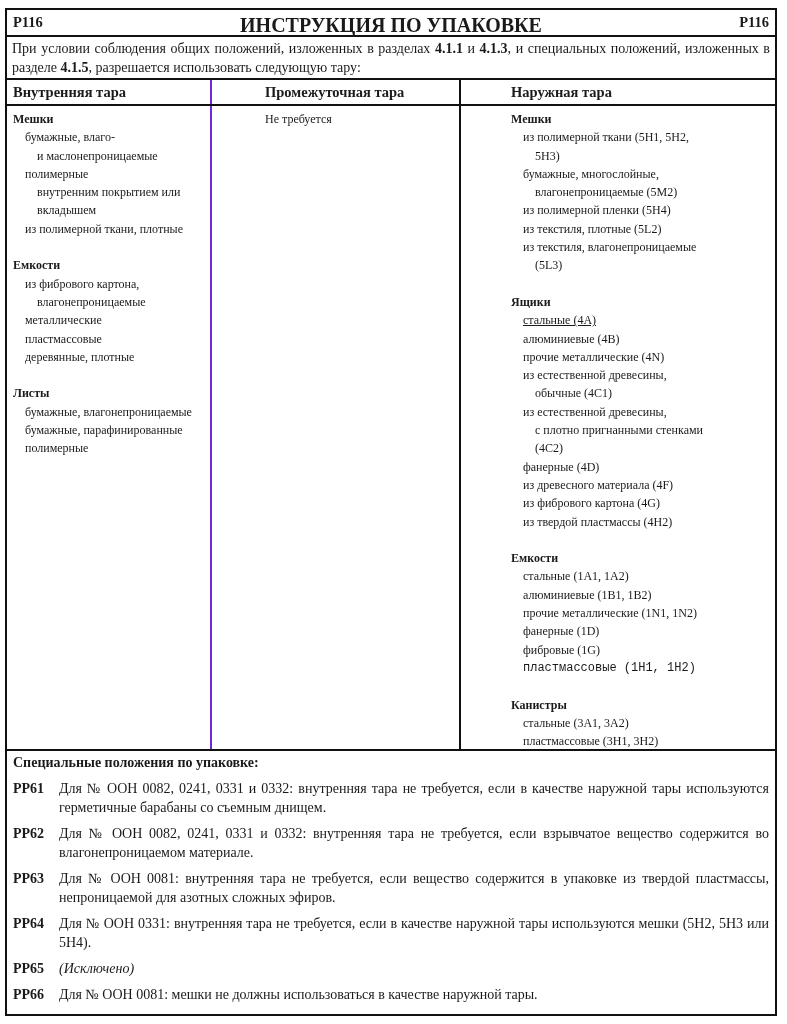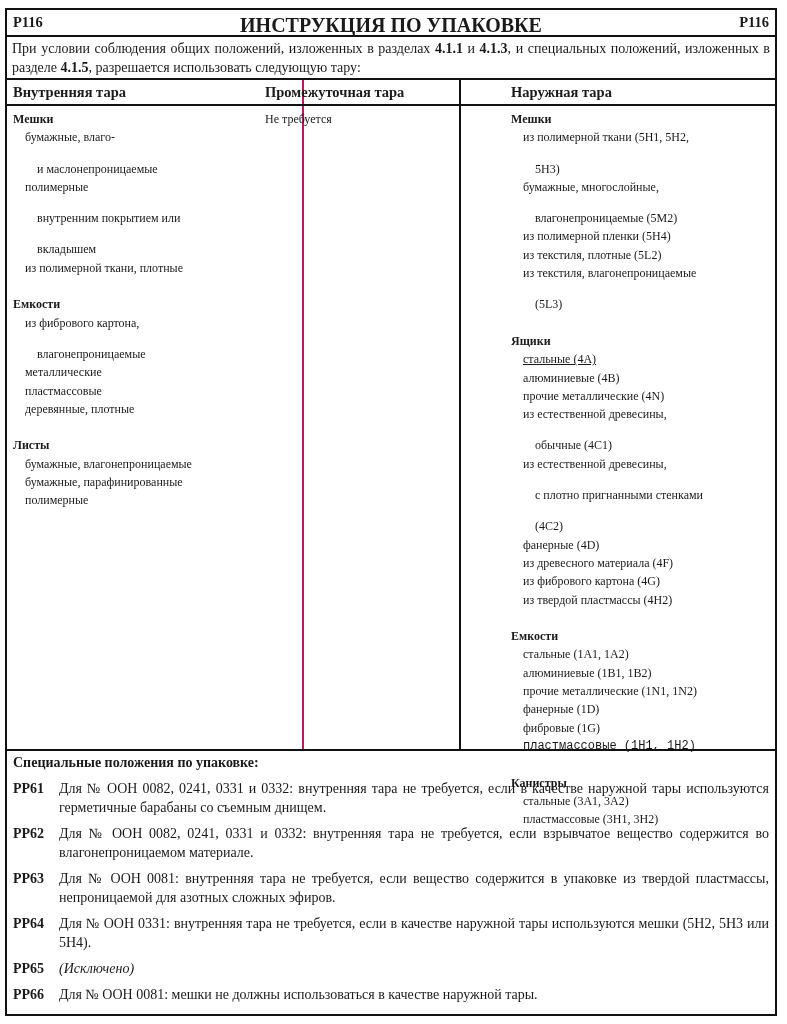--- a/index.html
+++ b/index.html
@@ -19,30 +19,30 @@
   .title-row .code-right { position: absolute; right: 6px; top: 4px; font-weight: bold; font-size: 14.5px; }
   .title-row .title { position: absolute; left: 0; right: 0; top: 4px; text-align: center; font-weight: bold; font-size: 20px; }
 
   .intro-row { top: 27px; height: 43px; border-bottom: 2px solid #111; padding: 3px 5px 0 5px; font-size: 14px; line-height: 18.5px; text-align: justify; }
   .intro-row b { font-weight: bold; }
 
   .header-row { top: 70px; height: 26px; border-bottom: 2px solid #111; }
   .body-row { top: 96px; height: 645px; border-bottom: 2px solid #111; }
 
   .col { position: absolute; top: 0; bottom: 0; box-sizing: border-box; }
-  .c1 { left: 0; width: 297px; border-right: 2px solid #be185d; }
+  .c1 { left: 0; width: 205px; border-right: 2px solid #6d28d9; }
   .c2 { left: 252px; width: 202px; border-right: 2px solid #111; }
   .c3 { left: 498px; right: 0; }
 
   .header-row .col { padding: 4px 5px 0 6px; font-weight: bold; font-size: 14.5px; }
 
   .body-row .col { padding: 4px 4px 0 6px; font-size: 12px; line-height: 18.3px; }
   .group-title { font-weight: bold; }
   .item { padding-left: 12px; text-indent: 0; }
-  .item .cont { display: block; padding-left: 12px; margin-top: 13px; }
+  .item .cont { display: block; padding-left: 12px; }
   .gap { height: 18.3px; }
 
   .special { top: 741px; bottom: 0; padding: 4px 6px 0 6px; font-size: 14px; }
   .special .sp-title { font-weight: bold; margin-bottom: 8px; }
   .pp { display: flex; margin-bottom: 7px; line-height: 19px; }
   .pp .code { font-weight: bold; width: 46px; flex: 0 0 46px; }
   .pp .text { flex: 1; text-align: justify; }
   .pp .text.italic { font-style: italic; }
 </style>
 </head>

